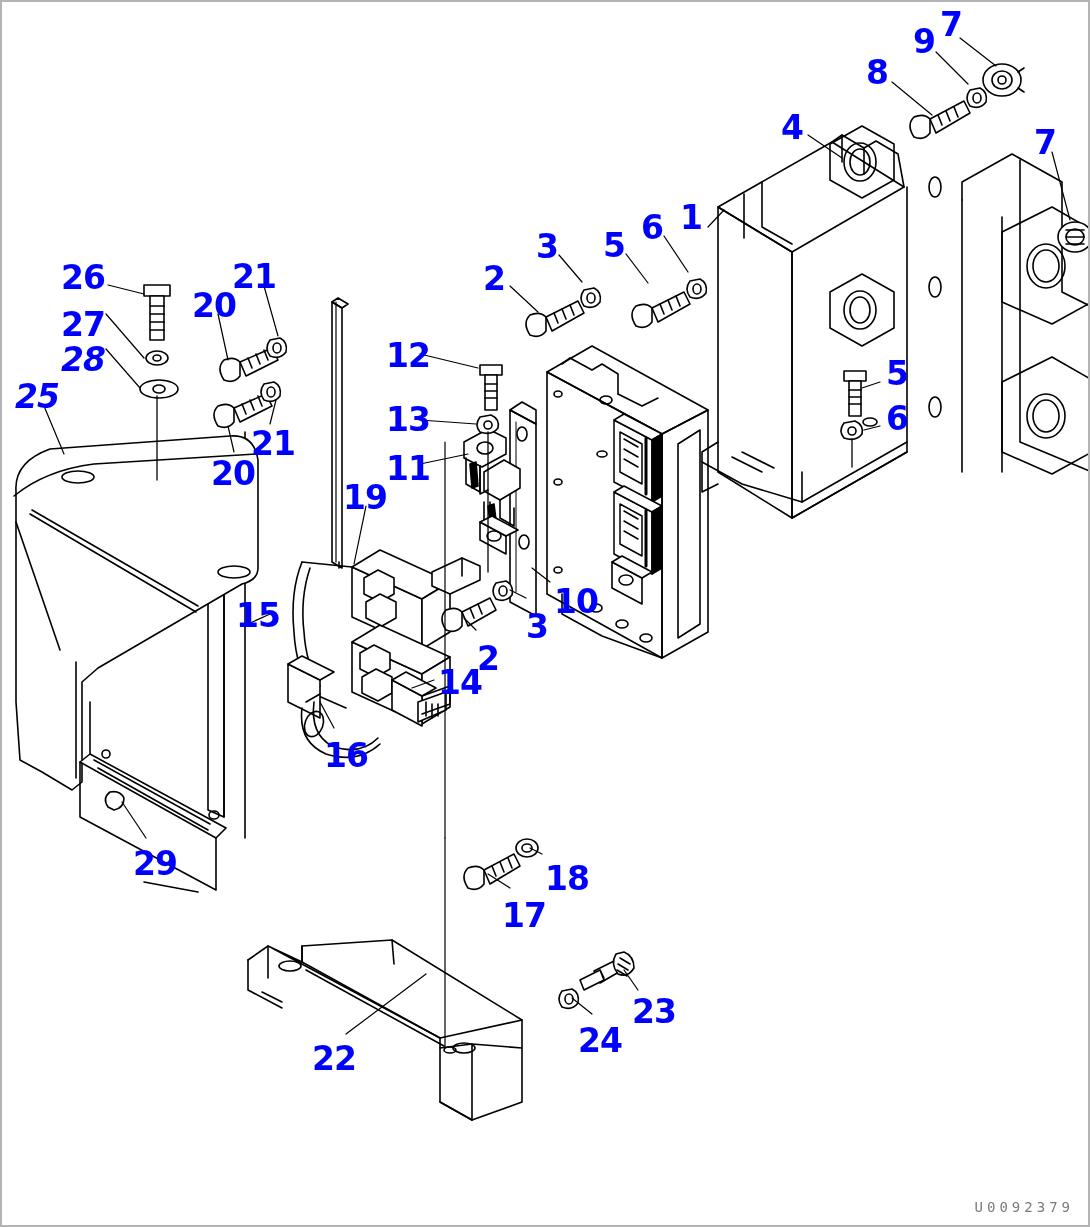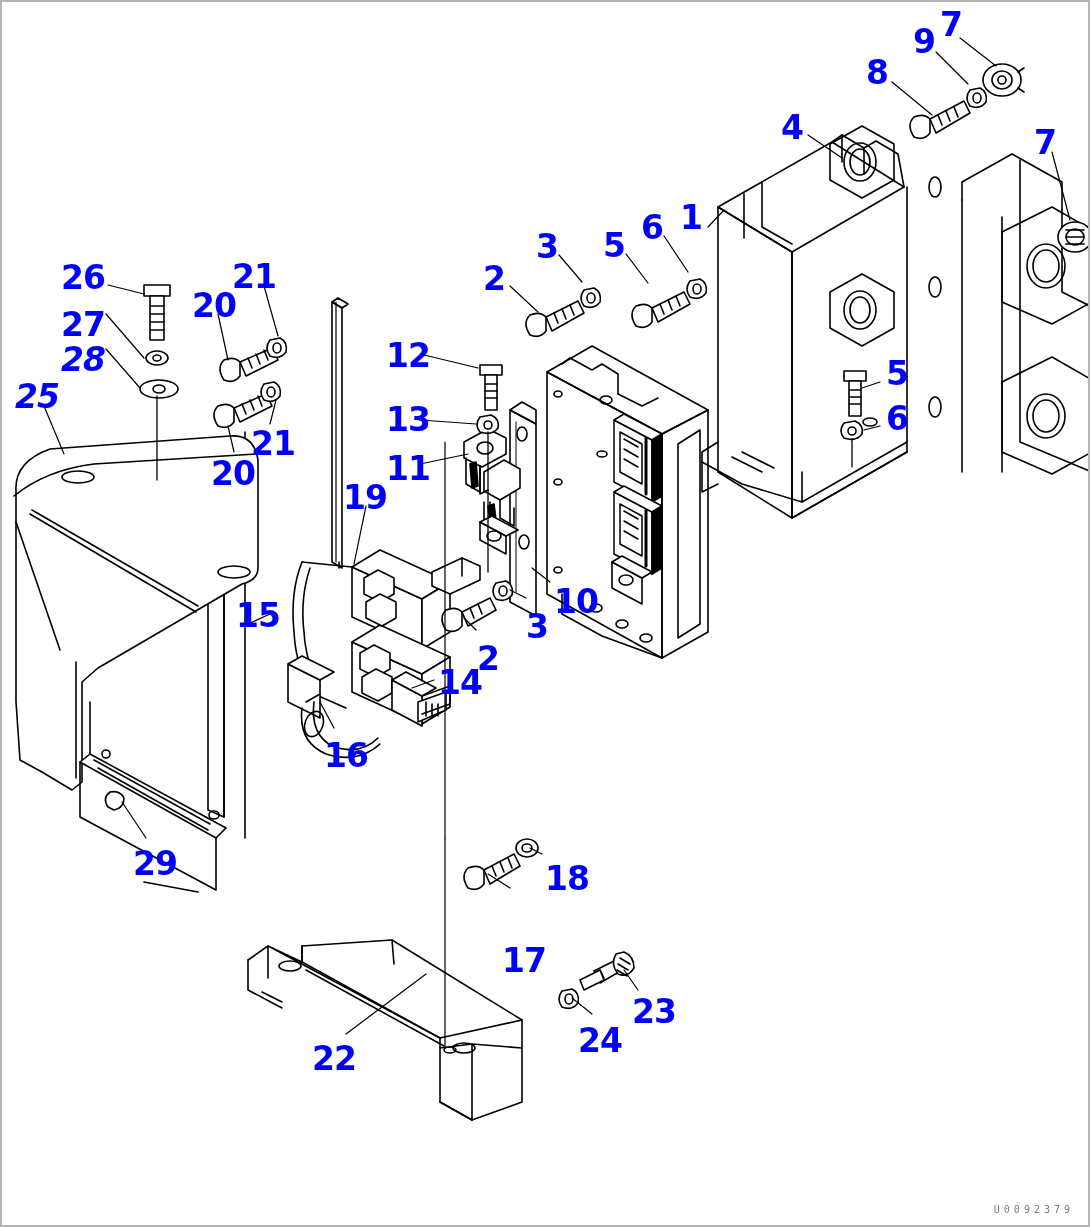--- a/index.html
+++ b/index.html
@@ -24,21 +24,21 @@
     line-height:33px;
     letter-spacing:-1px;
     white-space:nowrap;
     -webkit-font-smoothing:none;
   }
   .partcode{
     position:absolute;
     right:14px;bottom:10px;
     color:#7a7a7a;
     font-family:"DejaVu Sans Mono",monospace;
-    font-size:10px;
+    font-size:14px;
     letter-spacing:4px;
     white-space:nowrap;
   }
 </style>
 </head>
 <body>
 
 <div id="sheet">
 
   <svg id="art" viewBox="0 0 1090 1227" xmlns="http://www.w3.org/2000/svg">
@@ -479,20 +479,20 @@
       <div class="callout" style="left: 384px; top: 450px;">11</div>
       <div class="callout" style="left: 341px; top: 479px;">19</div>
       <div class="callout" style="left: 234px; top: 597px;">15</div>
       <div class="callout" style="left: 552px; top: 583px;">10</div>
       <div class="callout" style="left: 524px; top: 608px;">3</div>
       <div class="callout" style="left: 475px; top: 640px;">2</div>
       <div class="callout" style="left: 436px; top: 664px;">14</div>
       <div class="callout" style="left: 322px; top: 737px;">16</div>
       <div class="callout" style="left: 131px; top: 845px;">29</div>
       <div class="callout" style="left: 543px; top: 860px;">18</div>
-      <div class="callout" style="left: 500px; top: 897px; margin-top: 45px;">17</div>
+      <div class="callout" style="left: 500px; top: 897px;">17</div>
       <div class="callout" style="left: 310px; top: 1040px;">22</div>
       <div class="callout" style="left: 630px; top: 993px;">23</div>
       <div class="callout" style="left: 576px; top: 1022px;">24</div>
     </div>
 
   <div class="partcode">U0092379</div>
 </div>
 
 </body></html>

